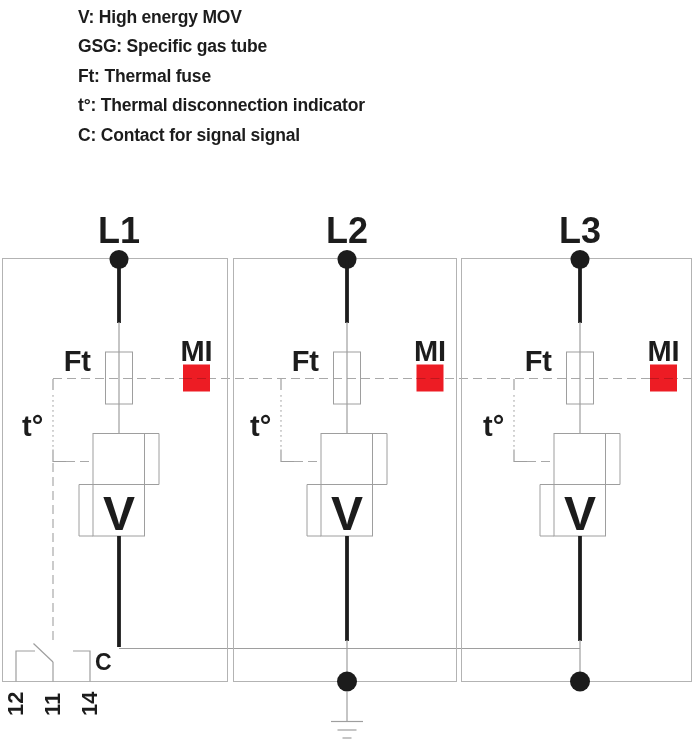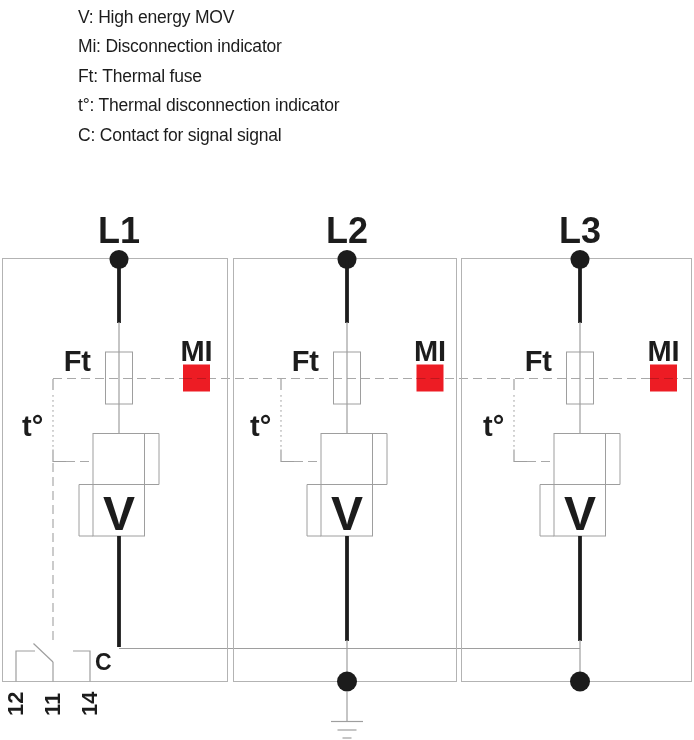--- a/index.html
+++ b/index.html
@@ -1,20 +1,20 @@
 <!DOCTYPE html>
 <html><head>
 <meta charset="utf-8">
 <style>
   html,body{margin:0;padding:0;background:#ffffff;}
   #stage{position:relative;width:694px;height:740px;background:#fff;overflow:hidden;
          font-family:"Liberation Sans",sans-serif;}
   
   #legend{position:absolute;left:78px;top:3px;line-height:29.4px;font-size:17.5px;
-          font-weight:normal;color:#1c1c1c;white-space:nowrap;letter-spacing:-0.2px;}
+          font-weight:bold;color:#1c1c1c;white-space:nowrap;letter-spacing:-0.2px;}
   
   svg{position:absolute;left:0;top:0;}
   .box{fill:none;stroke:#b3b3b3;stroke-width:1;}
   .thin{stroke:#9e9e9e;stroke-width:1.2;fill:none;}
   .sym{fill:none;stroke:#9e9e9e;stroke-width:1;}
   .thick{stroke:#1c1c1c;stroke-width:3.8;fill:none;}
   .dashed{stroke:#a9a9a9;stroke-width:1.2;fill:none;stroke-dasharray:9 5;}
   .dotted{stroke:#bcbcbc;stroke-width:1.4;fill:none;stroke-dasharray:1.8 3.2;}
   .dot{fill:#1c1c1c;stroke:none;}
   .redline{stroke:#c0161d;stroke-width:1.2;fill:none;stroke-dasharray:9 5;}
@@ -26,21 +26,21 @@
   .lbl-c{font-size:23px;}
   .lbl-term{font-size:22px;}
 </style>
 </head>
 <body>
 
 <div id="stage">
 
   <div id="legend">
     <div>V: High energy MOV</div>
-    <div>Mi: Disconnection indicator</div>
+    <div>GSG: Specific gas tube</div>
     <div>Ft: Thermal fuse</div>
     <div>t°: Thermal disconnection indicator</div>
     <div>C: Contact for signal signal</div>
   </div>
 
   <svg width="694" height="740" viewBox="0 0 694 740">
 
     <line class="dashed" x1="53" y1="378.5" x2="691" y2="378.5"></line>
 
     <line class="thin" x1="119" y1="648.5" x2="580" y2="648.5"></line>

